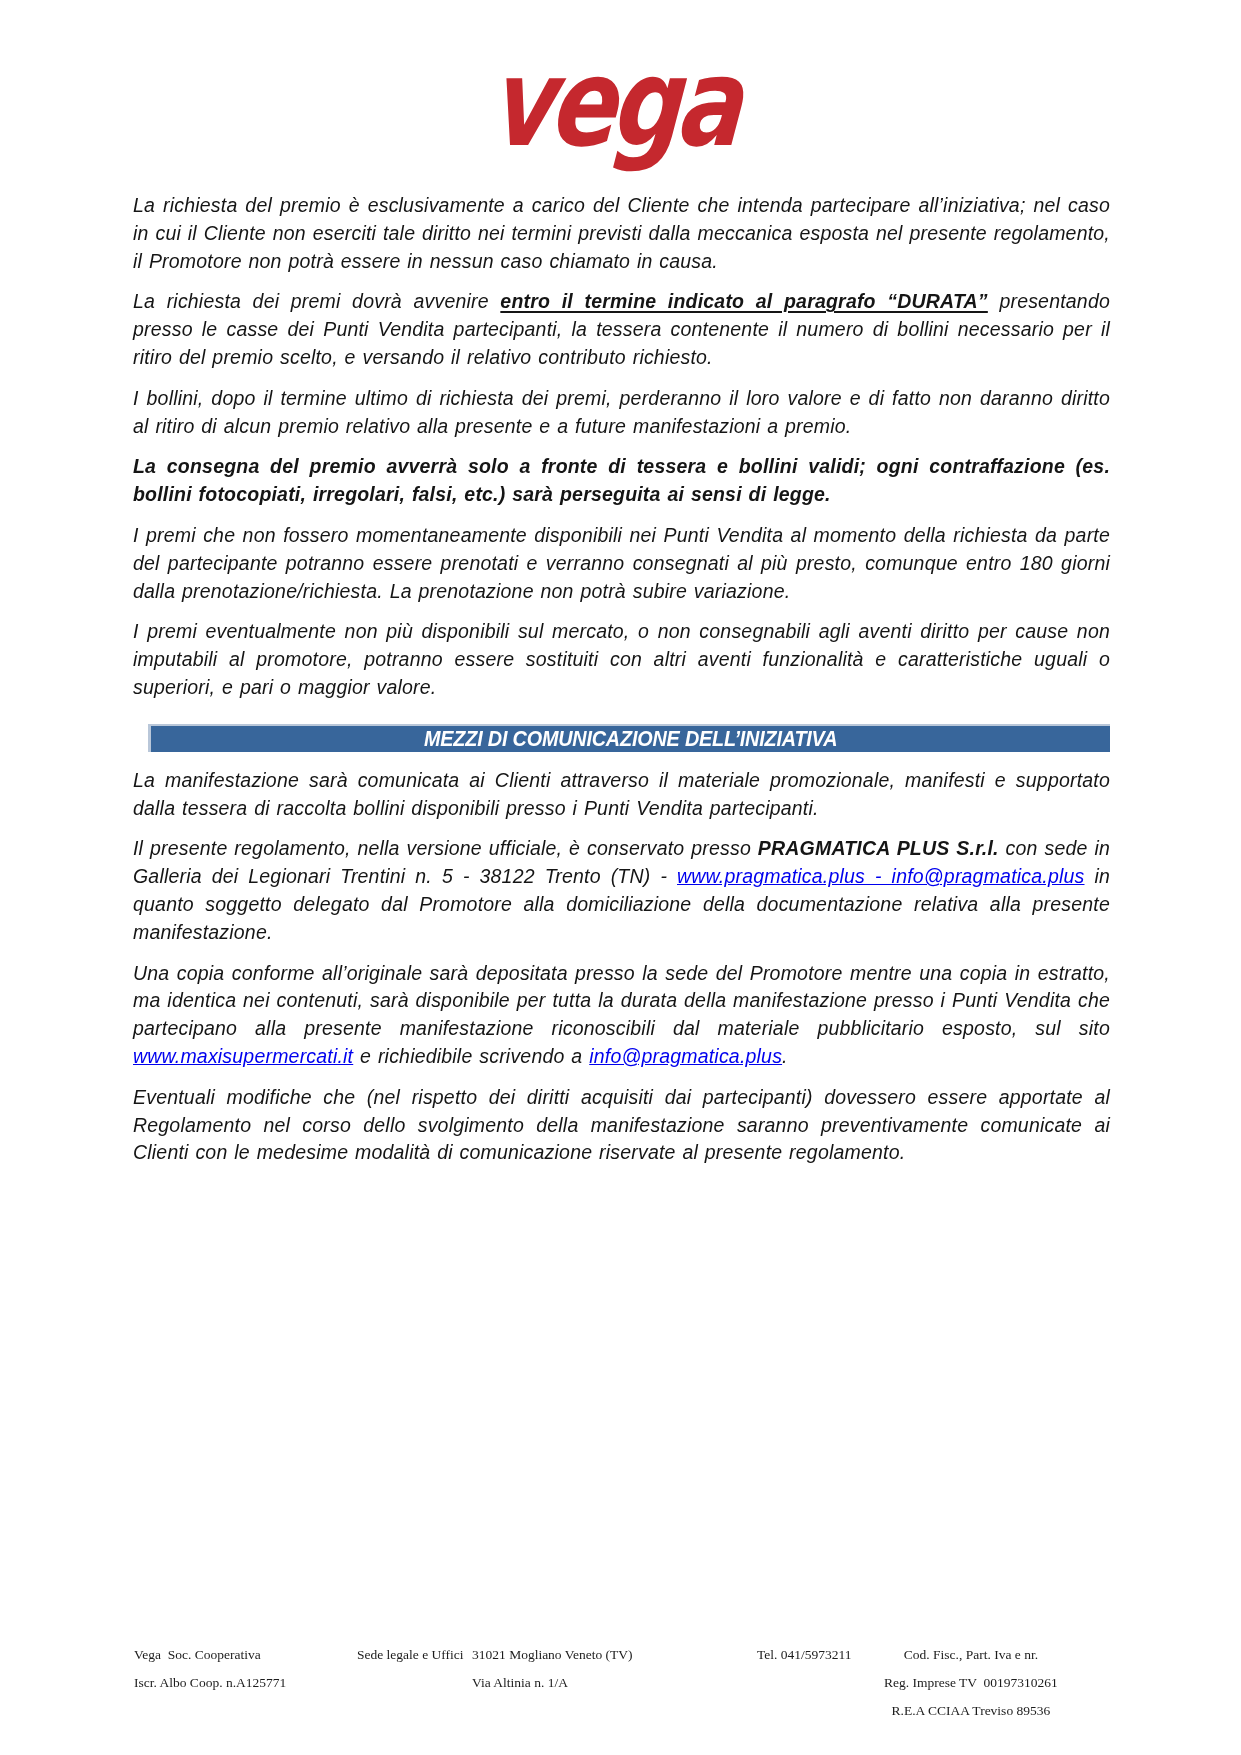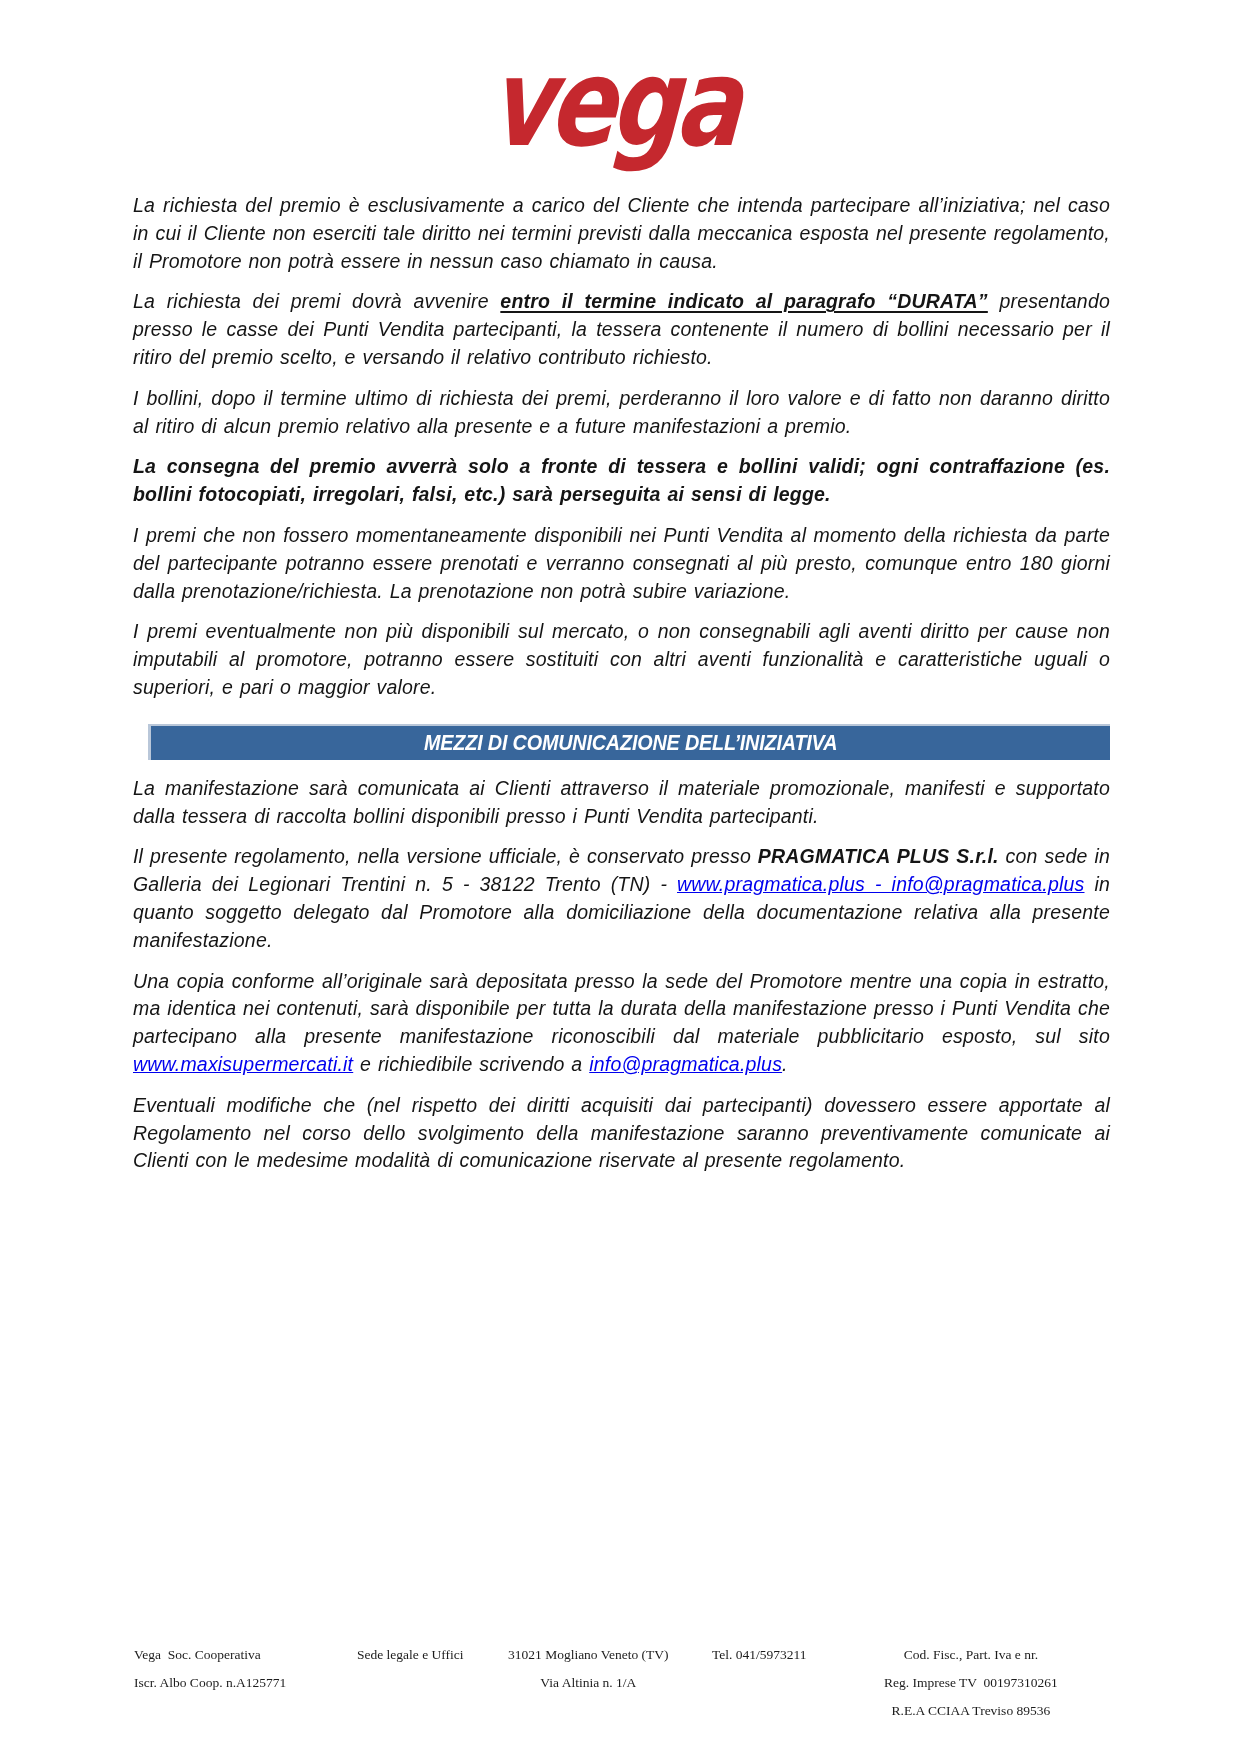--- a/index.html
+++ b/index.html
@@ -42,21 +42,21 @@
     line-height:27.8px;
     letter-spacing:0.2px;
     word-spacing:1.2px;
     margin-bottom:13px;
   }
   .sn { font-weight:normal; }
   .sb { font-weight:bold; }
   .sbu { font-weight:bold; text-decoration:underline; text-decoration-thickness:2px; text-underline-offset:3px; }
   .sl { color:var(--link-color, #0000ee); text-decoration:underline; cursor:pointer; }
   .banner {
-    height:36px;
+    height:28px;
     margin:22px 0 15px 15px;
     display:flex;
     align-items:center;
     justify-content:center;
     border-top:2px solid #b9c7d9;
     border-left:3px solid #b9c7d9;
   }
   .banner-text {
     display:inline-block;
     font-weight:bold;
@@ -70,22 +70,22 @@
     top:1641px;
     left:0;
     width:100%;
     font-family:"Liberation Serif", serif;
     font-size:13.5px;
     color:#1c1c1c;
   }
   .fcol { position:absolute; top:0; white-space:pre; }
   .fcol-0 { left:134px; }
   .fcol-1 { left:357px; }
-  .fcol-2 { left:508px;text-align:center; }
-  .fcol-3 { left:712px; }
+  .fcol-2 { left:472px; }
+  .fcol-3 { left:757px; }
   .fcol-4 { left:884px;text-align:center; }
   .fline { line-height:28px;font-family:Liberation Serif, serif; }
 </style>
 </head>
 <body>
 
 <div class="page">
 
   <div class="logo-wrap">
     <span class="logo-text" style="color: rgb(197, 40, 46);">vega</span>

